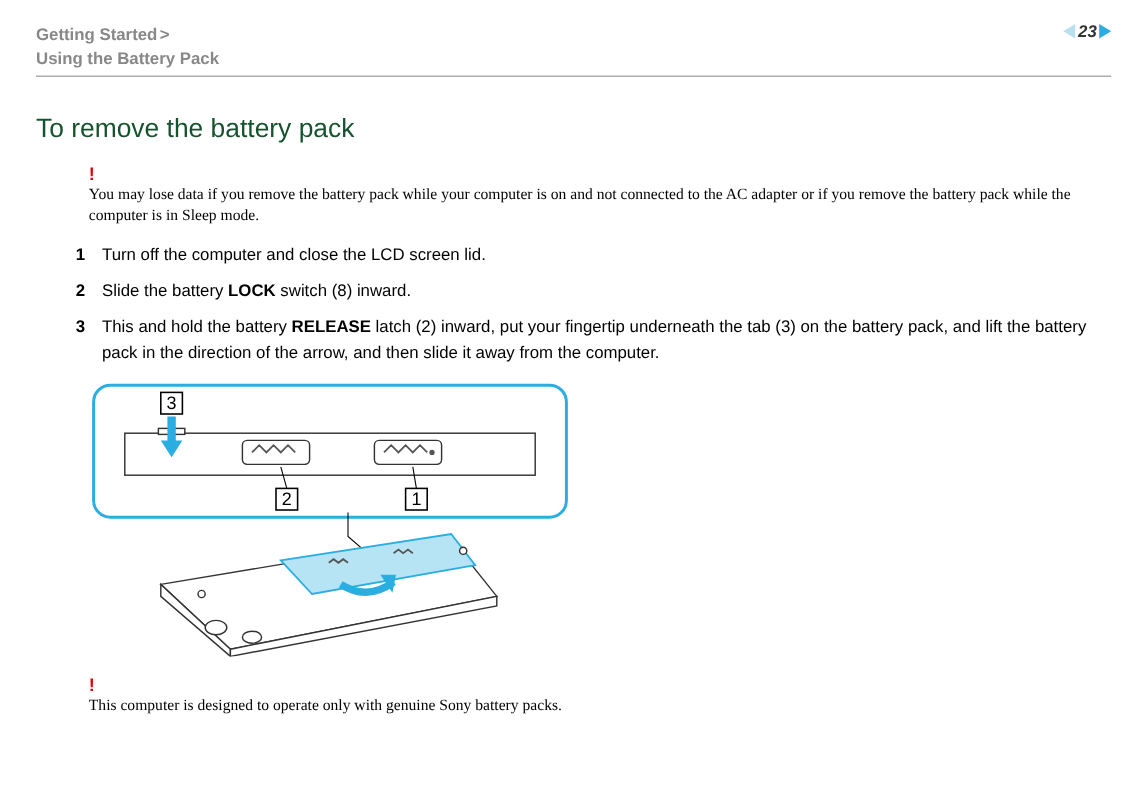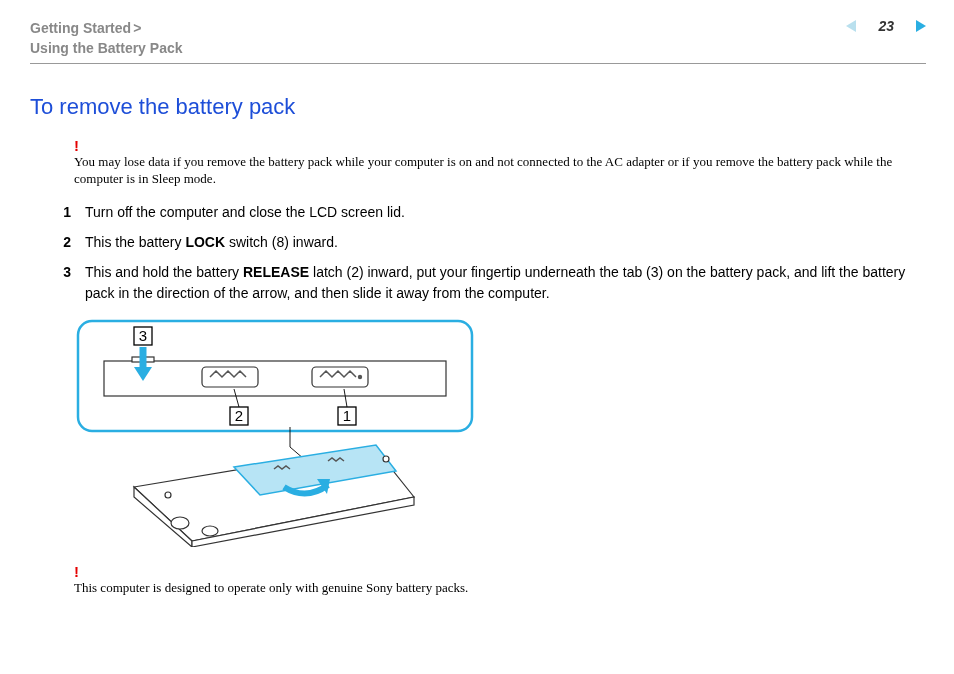--- a/index.html
+++ b/index.html
@@ -1,25 +1,25 @@
 <!DOCTYPE html>
 <html><head>
 <meta charset="utf-8">
 <style>
   html,body{margin:0;padding:0;font-family:Helvetica,Arial,sans-serif;font-size:14px;color:#000;}
   .page{width:954px;height:600px;position:relative;background:#fff;box-sizing:border-box;padding:18px 28px 28px 30px;}
   .header{display:flex;justify-content:space-between;align-items:flex-start;border-bottom:1px solid #999;padding-bottom:4px;margin-bottom:30px;}
   .crumbs{font-size:14px;font-weight:bold;color:#888;line-height:1.45;}
   .crumbs .gt{margin-left:2px;}
-  .pagenum-wrap{display:flex;align-items:center;gap:22px;font-size:14px;justify-content:flex-end;}
+  .pagenum-wrap{display:flex;align-items:center;gap:2px;font-size:14px;justify-content:flex-end;}
   .pagenum-wrap .num{font-style:italic;font-weight:bold;color:#333;}
   .tri{width:0;height:0;display:inline-block;}
   .tri.prev{border-top:6px solid transparent;border-bottom:6px solid transparent;border-right:10px solid #b9e0ee;}
   .tri.next{border-top:6px solid transparent;border-bottom:6px solid transparent;border-left:10px solid #2aaee2;}
-  h1.title{font-size:22px;font-weight:normal;color:#1d4ed8;margin:0 0 18px 0;}
+  h1.title{font-size:22px;font-weight:normal;color:#14532d;margin:0 0 18px 0;}
   .content{margin-left:44px;}
   .warn-block{margin-bottom:14px;}
   .warn-mark{color:#e40000;font-weight:bold;font-size:15px;display:block;line-height:1;}
   .warn-text{font-size:13px;line-height:1.35;font-family:Liberation Serif, serif;}
   ol.steps{list-style:none;margin:11px;padding:0;counter-reset:step;}
   ol.steps li{position:relative;padding-left:0;margin-bottom:10px;font-size:14px;line-height:1.45;counter-increment:step;}
   ol.steps li::before{content:counter(step);position:absolute;left:-44px;top:0;width:30px;text-align:right;font-weight:bold;}
   .b{font-weight:bold;}
   .figure{margin-top:16px;margin-bottom:14px;}
   
@@ -55,21 +55,21 @@
   <div class="content">
 
     <div class="warn-block">
       <span class="warn-mark">!</span>
       <span class="warn-text">You may lose data if you remove the battery pack while your computer is on and not connected to the AC adapter or if you remove the battery pack while the computer is in Sleep mode.</span>
     </div>
 
     <ol class="steps">
       <li><span>Turn off the computer and close the LCD screen lid.</span></li>
       <li>
-        <span>This the battery </span><span class="b">LOCK</span><span> switch (8) inward.</span>
+        <span>Slide the battery </span><span class="b">LOCK</span><span> switch (8) inward.</span>
       </li>
       <li>
         <span>This and hold the battery </span><span class="b">RELEASE</span><span> latch (2) inward, put your fingertip underneath the tab (3) on the battery pack, and lift the battery pack in the direction of the arrow, and then slide it away from the computer.</span>
       </li>
     </ol>
 
     <div class="figure">
       <svg class="fig-svg" viewBox="0 0 402 228">
 
         <rect x="4" y="2" width="394" height="110" rx="14" class="accent-stroke"></rect>

